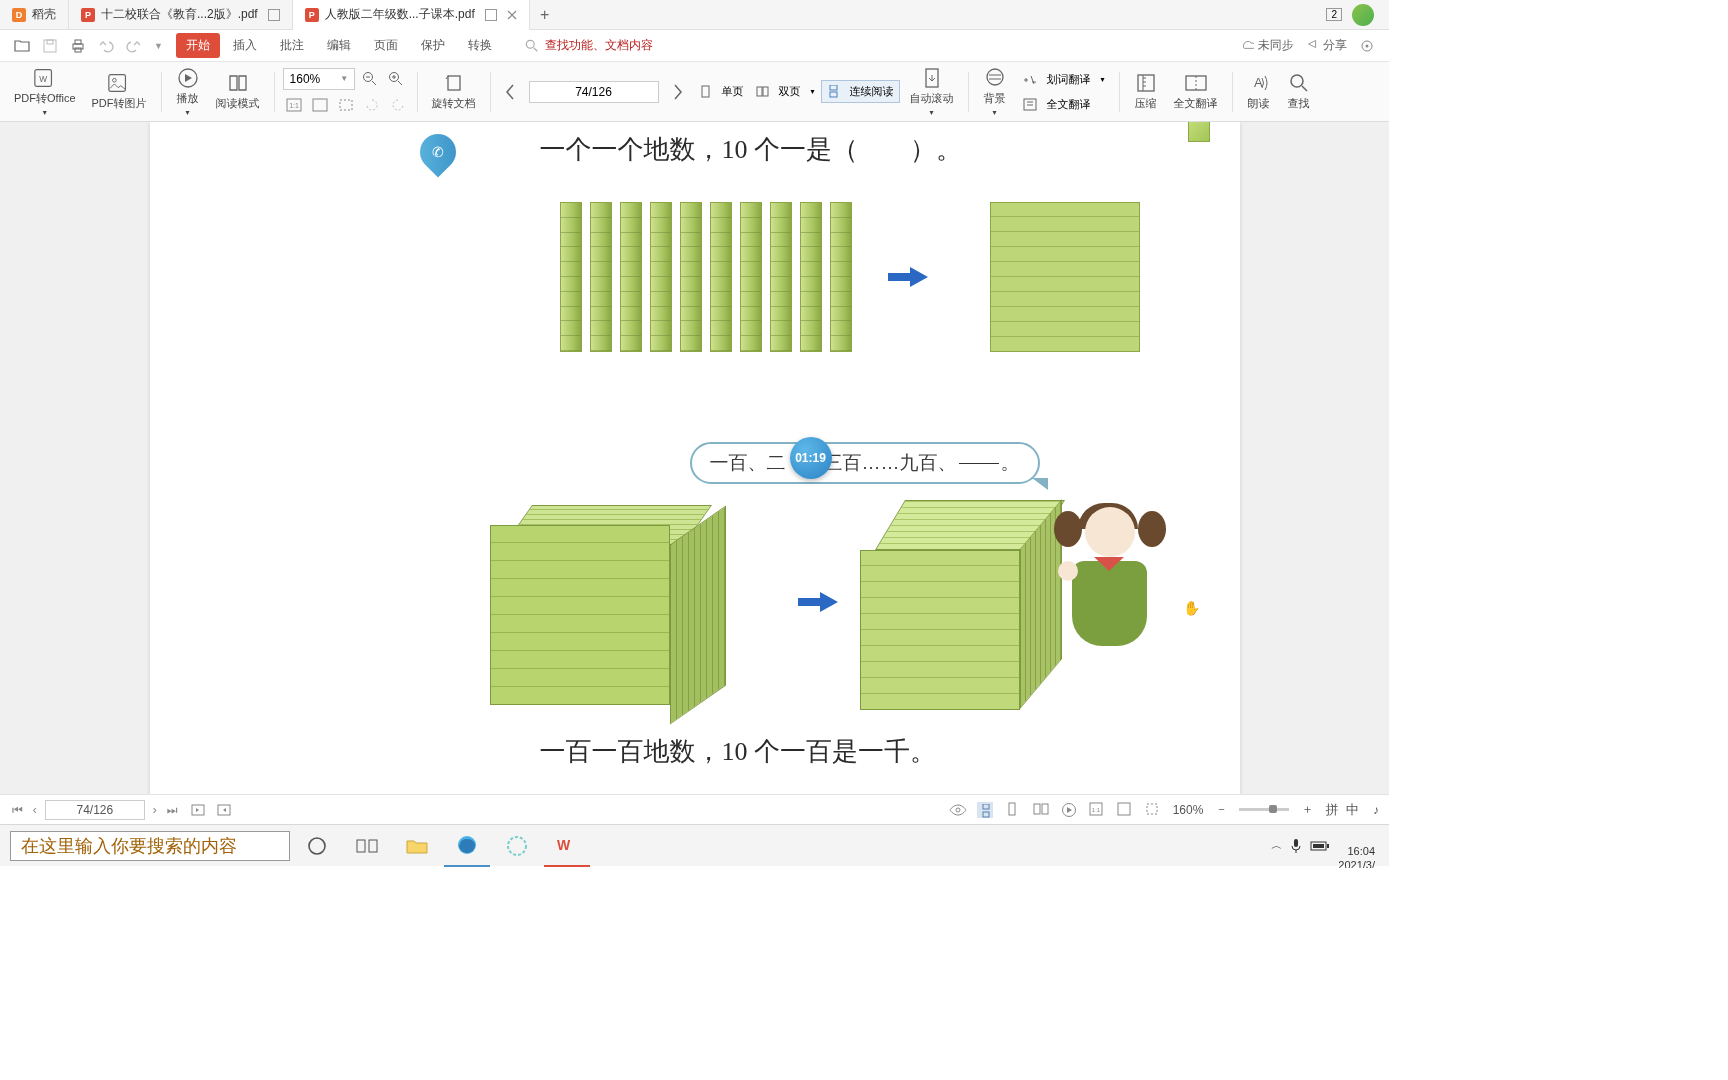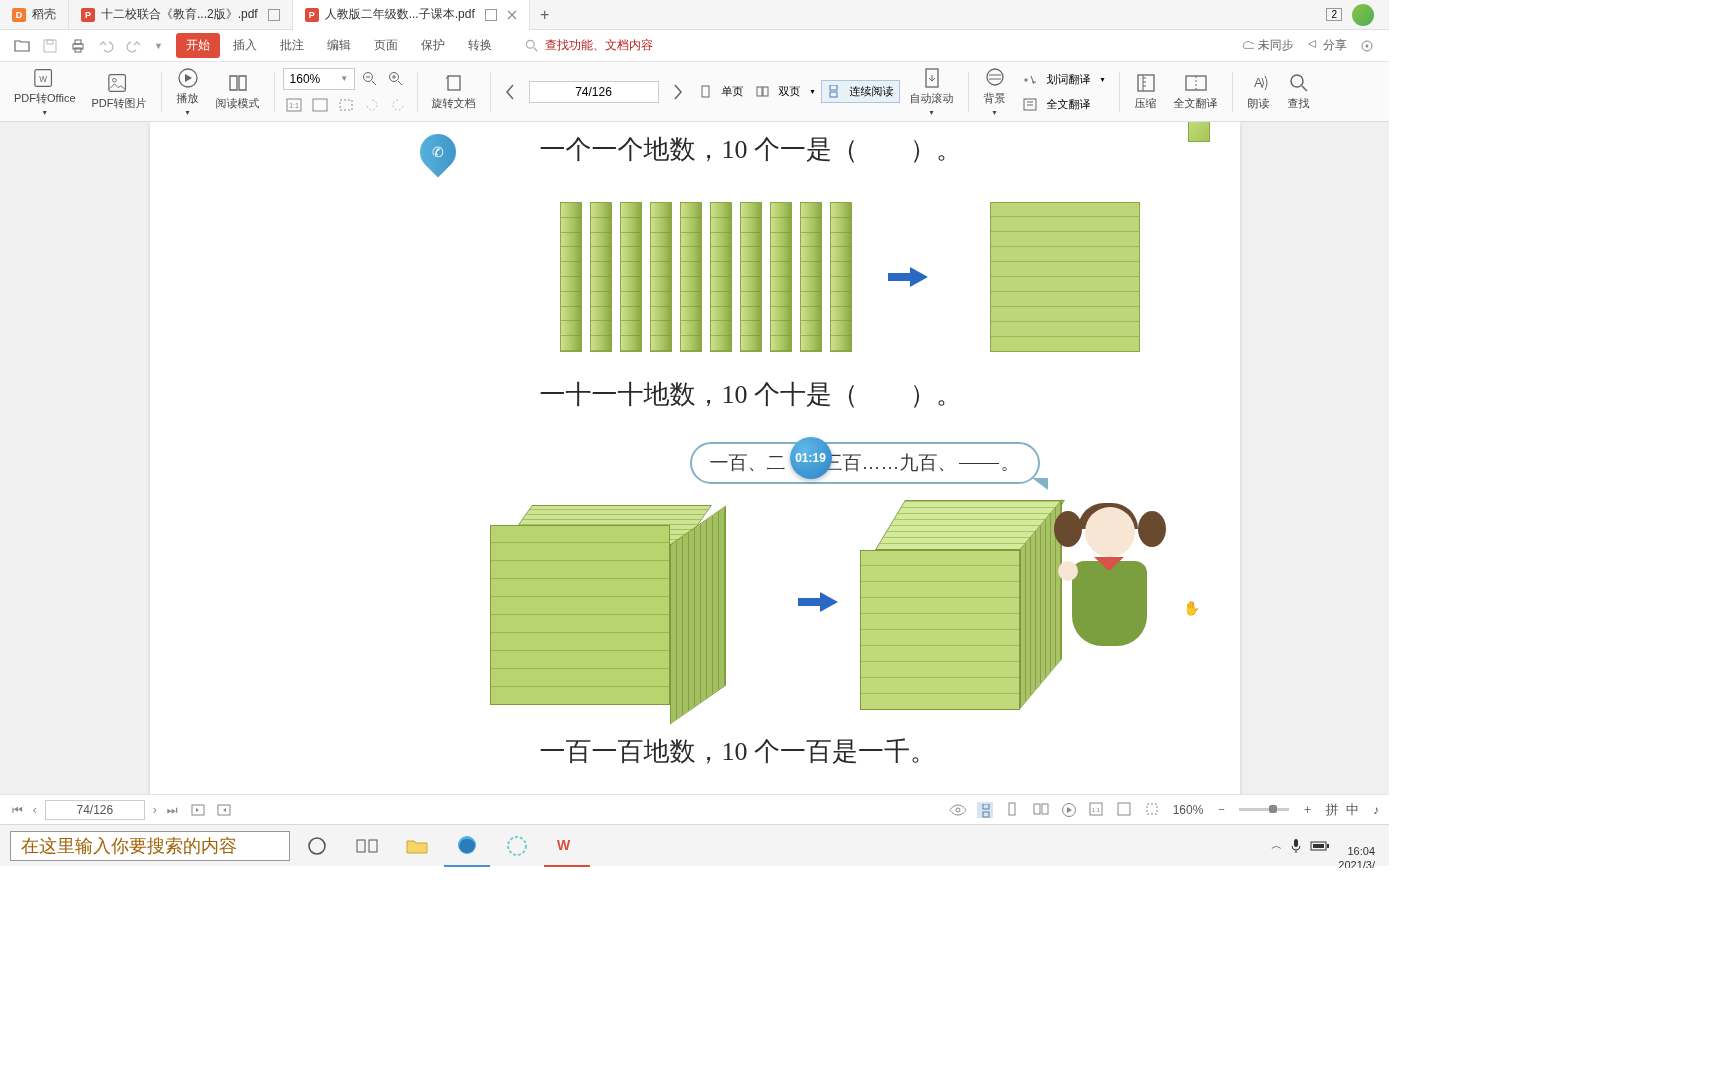--- a/index.html
+++ b/index.html
@@ -547,21 +547,20 @@
           <div class="rod-cell"></div>
           <div class="rod-cell"></div>
           <div class="rod-cell"></div>
           <div class="rod-cell"></div>
         </div>
     </div>
     <div class="arrow1">
         <div class="arrow-shape"></div>
       </div>
     <div class="flat1"></div>
-    <div class="text-line t2">一十一十地数，10 个十是（　　）。</div>
 
     <div class="bubble">
       <span>一百、二</span>
         <span style="visibility:hidden;">百、</span>
         <span>三百……九百、</span>
         <span class="bubble-underline"></span>
         <span>。</span>
     </div>
     <div class="timer-badge">01:19</div>
 

